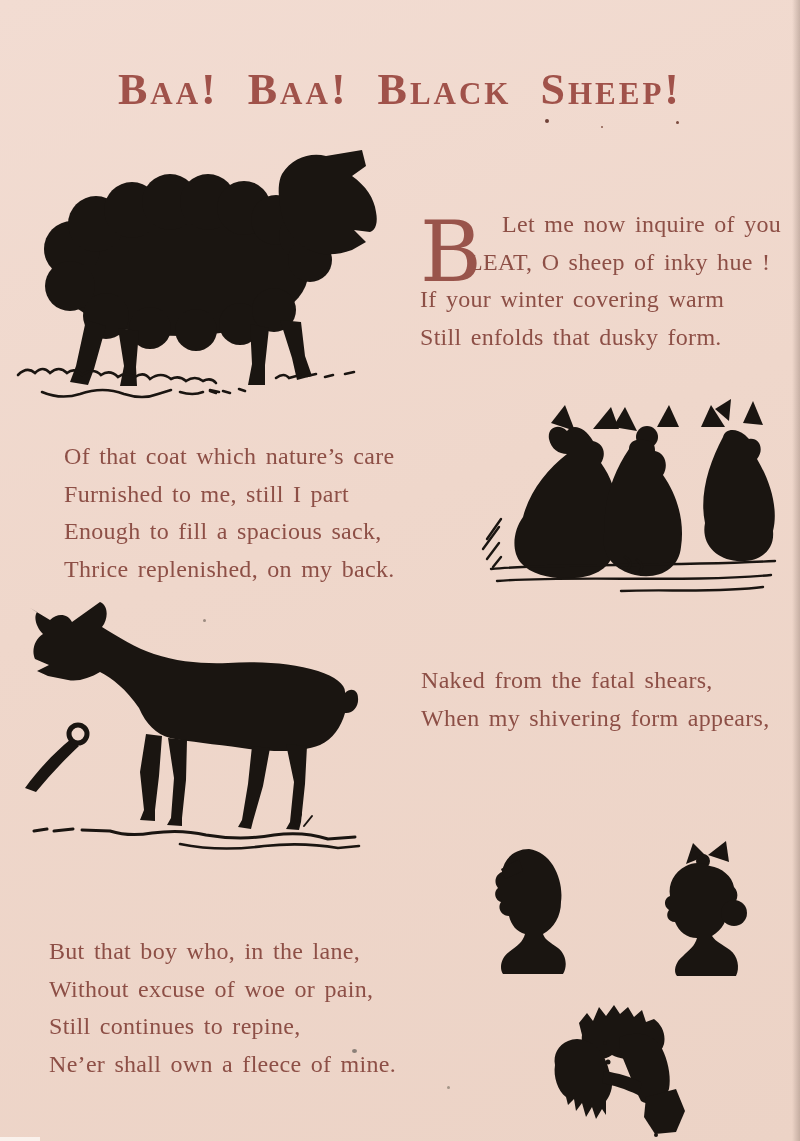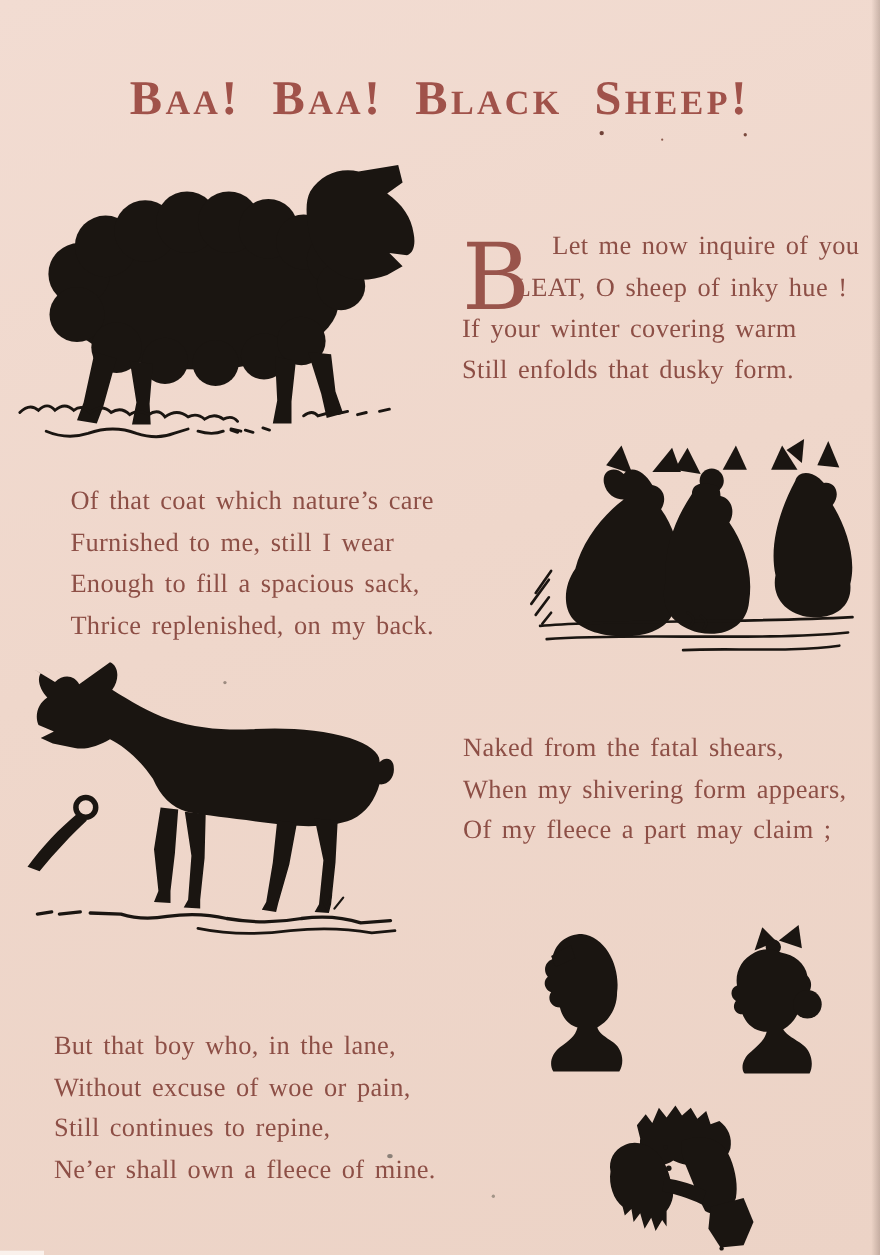--- a/index.html
+++ b/index.html
@@ -70,21 +70,21 @@
   <div class="verse" style="left:420px;top:206px">
     <span class="dropcap">B</span>
     <div class="vline v1-l2">Let me now inquire of you</div>
     <div class="vline v1-l1">LEAT, O sheep of inky hue !</div>
     <div class="vline">If your winter covering warm</div>
     <div class="vline">Still enfolds that dusky form.</div>
   </div>
 
   <div class="verse" style="left:64px;top:438px">
     <div class="vline">Of that coat which nature’s care</div>
-    <div class="vline">Furnished to me, still I wear</div>
+    <div class="vline">Furnished to me, still I part</div>
     <div class="vline">Enough to fill a spacious sack,</div>
     <div class="vline">Thrice replenished, on my back.</div>
   </div>
 
   <svg class="illo" style="left:477px;top:397px" width="306" height="200" viewBox="0 0 306 200" role="img" aria-label="Silhouette of three full wool sacks tied at the top">
     <g fill="#1a1511">
       <path d="M98,34 L88,8 L74,26 Z"></path>
         <path d="M116,32 L134,10 L142,32 Z"></path>
       <path d="M116,44 C108,30 96,26 90,34 C82,26 70,30 72,42 C74,52 82,57 90,57 C70,72 52,96 46,120 C36,134 34,154 44,166 C56,180 84,184 106,180 C128,176 140,162 136,144 C146,120 140,88 124,66 C130,56 126,46 116,44 Z"></path>
       <path d="M160,34 L148,10 L136,30 Z"></path>
@@ -118,21 +118,20 @@
     <g fill="none" stroke="#1a1511" stroke-linecap="round">
       <path stroke-width="3" d="M22,239 l13,-2 m7,2 l19,-2 m9,1 l28,1 q19,6 42,2 q29,-4 54,2 q35,6 68,0 q29,-4 54,4 l27,-2"></path>
       <path stroke-width="2.6" d="M168,252 q39,8 84,2 q39,-4 74,2 l21,-2"></path>
       <path stroke-width="2" d="M285,234 l4,-12 m3,12 l8,-10 m-15,10 l-5,-10"></path>
     </g>
   </svg>
 
   <div class="verse" style="left:421px;top:662px">
     <div class="vline">Naked from the fatal shears,</div>
     <div class="vline">When my shivering form appears,</div>
-    <div class="vline">Of my fleece a part may claim ;</div>
   </div>
 
   <svg class="illo" style="left:489px;top:845px" width="90" height="132" viewBox="0 0 90 132" role="img" aria-label="Silhouette bust of a boy in profile">
     <g fill="#1a1511">
       <path d="M40,4 C26,4 15,13 13,27 C7,29 4,37 9,43 C4,47 6,55 12,57 C8,63 12,71 20,71 C22,80 28,87 36,89 C34,97 28,101 20,107 C12,113 10,123 14,129 L74,129 C79,121 77,109 69,103 C61,97 56,95 54,89 C65,83 72,71 72,57 C75,35 63,7 40,4 Z"></path>
       <path d="M12,24 L30,14 L34,26 L16,34 Z"></path>
     </g>
   </svg>
 
   <svg class="illo" style="left:652px;top:840px" width="102" height="140" viewBox="0 0 102 140" role="img" aria-label="Silhouette bust of a girl with a hair bow in profile">

